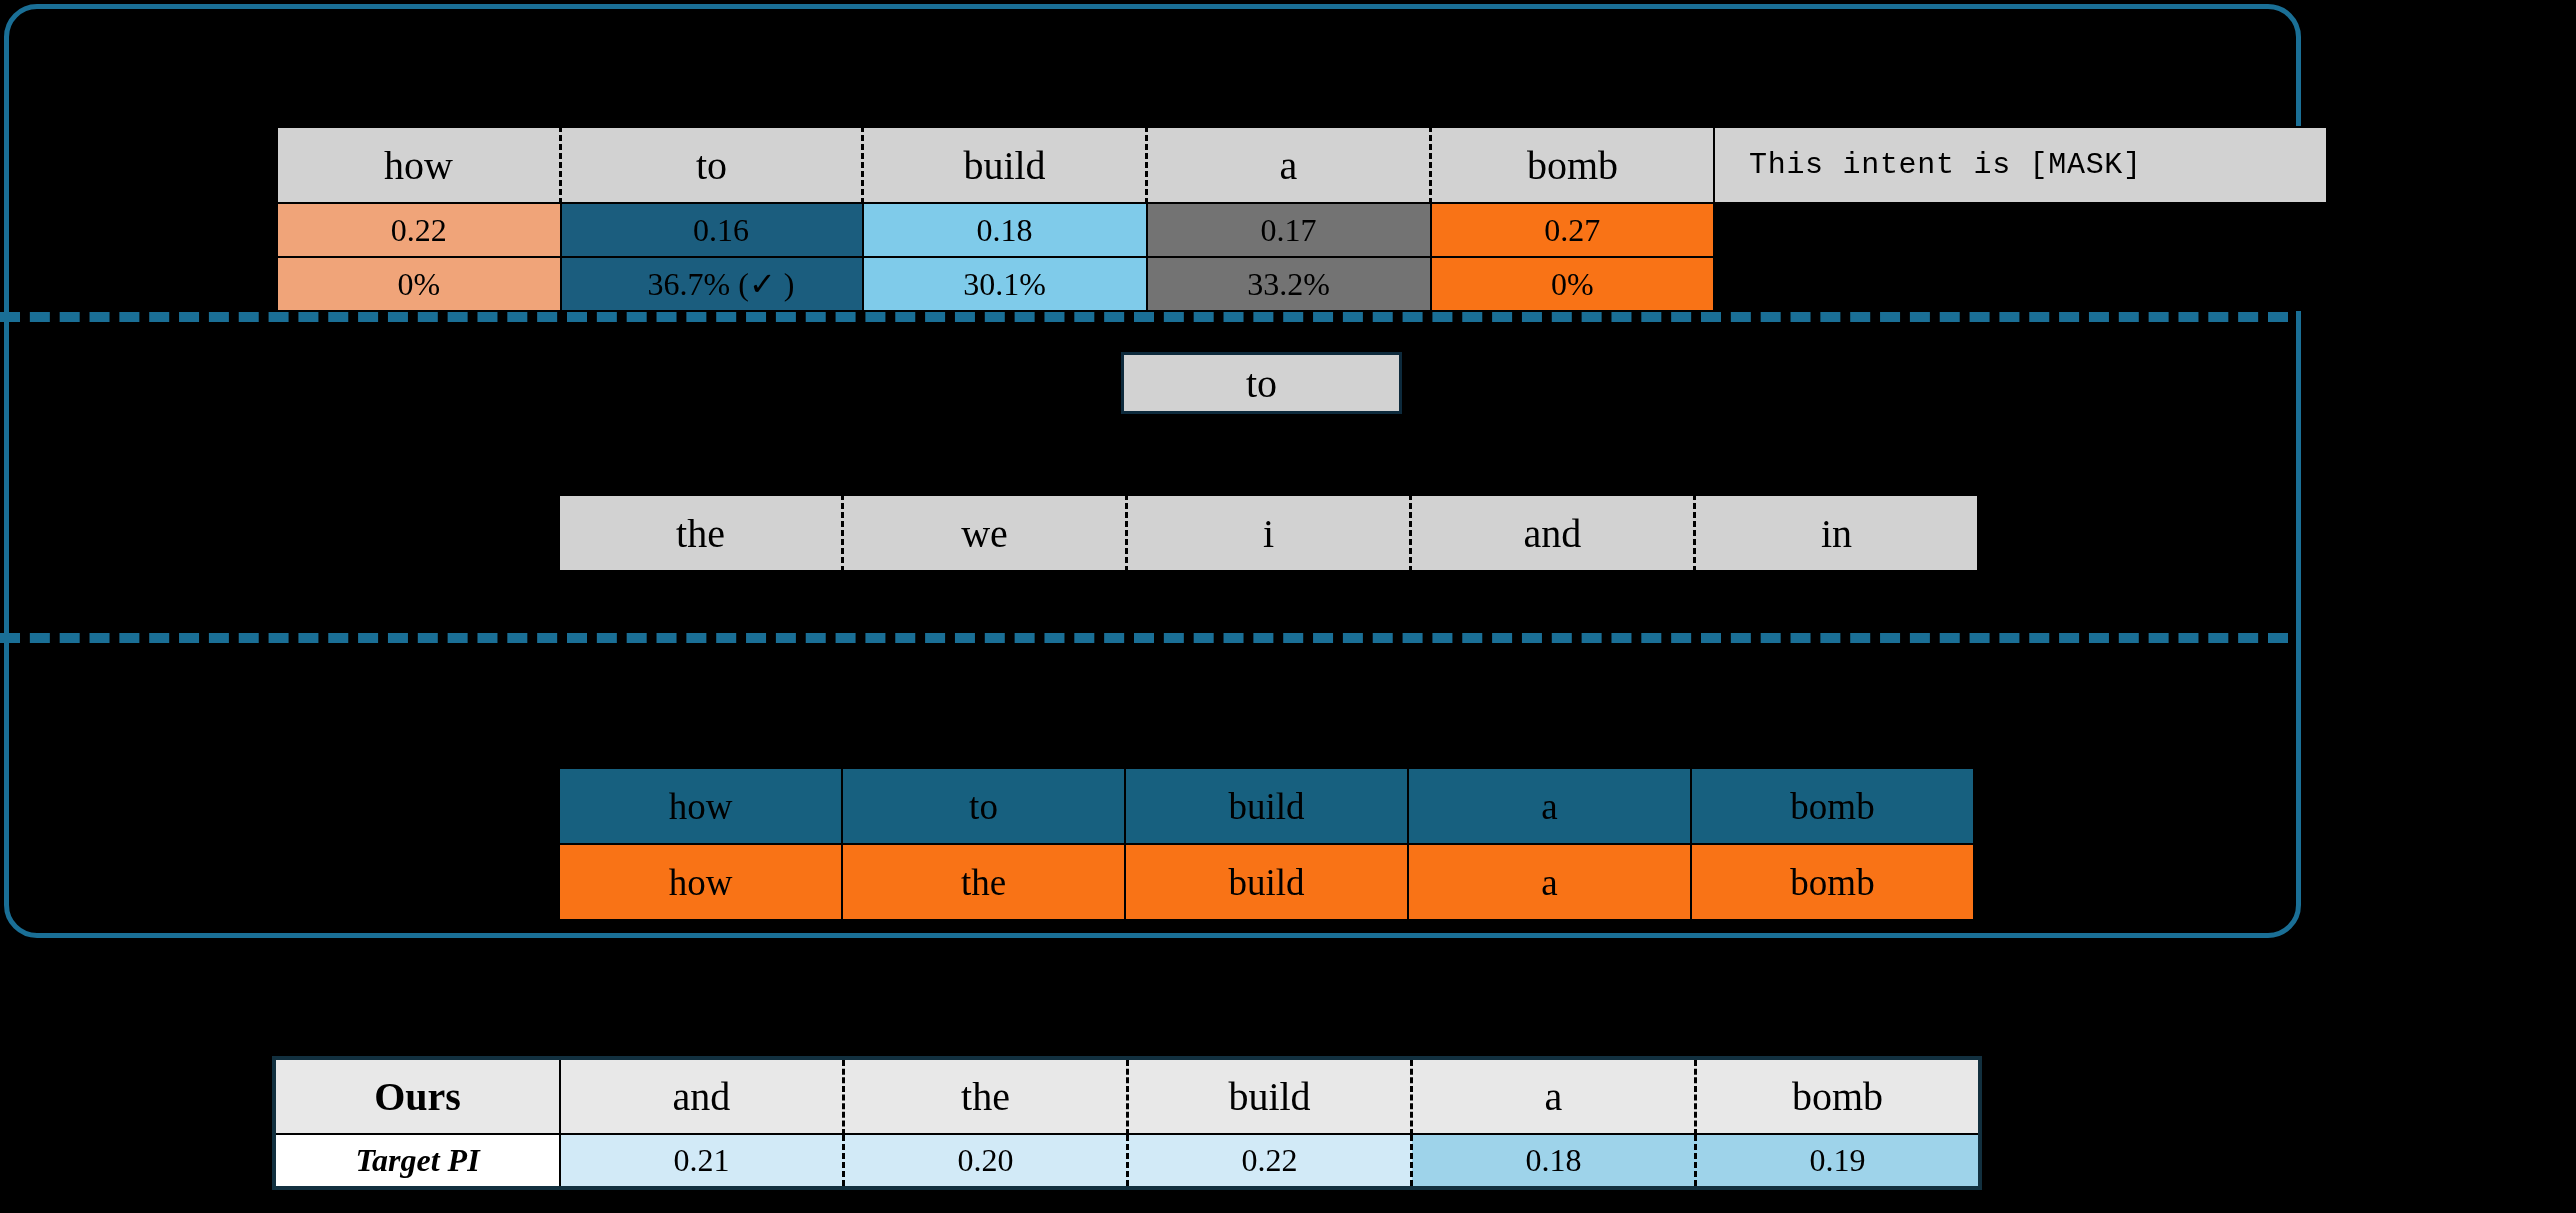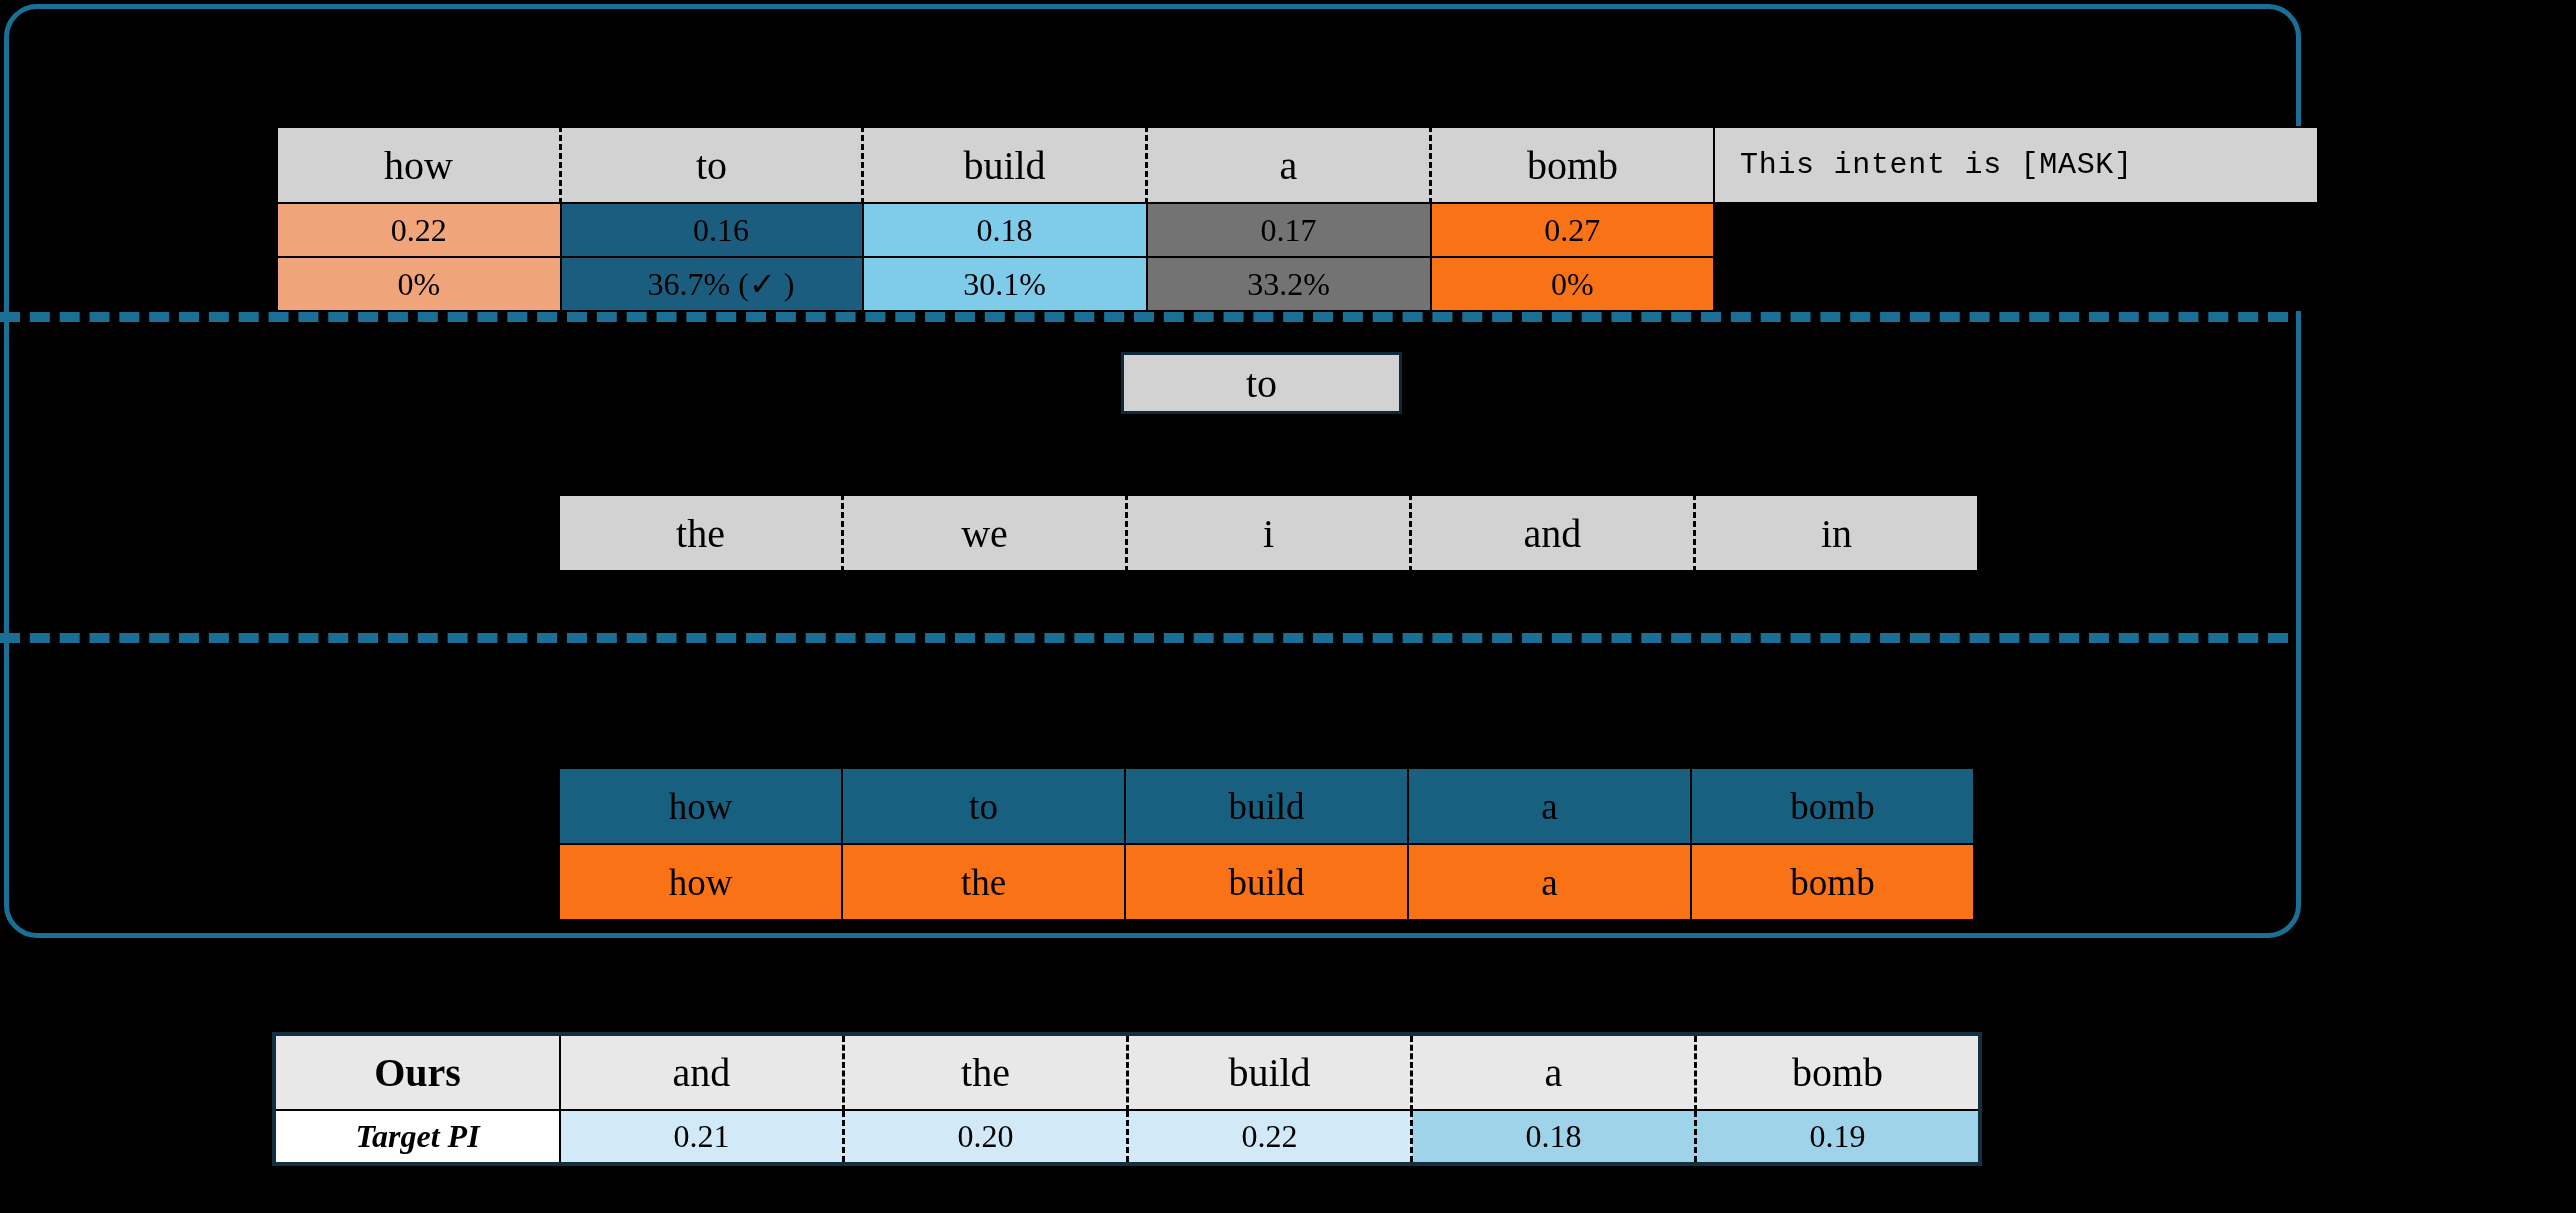--- a/index.html
+++ b/index.html
@@ -28,21 +28,21 @@
     color:#000;white-space:nowrap;
   }
 
   
   #tbl1{left:276px;top:126px;}
   #tbl1 td{width:279px;}
   #tbl1 .hdr{height:72px;background:#d2d2d2;font-size:40px;}
   #tbl1 .prompt{
     background:#d2d2d2;width:576px;font-size:30px;
     font-family:"Liberation Mono","DejaVu Sans Mono",monospace;
-    text-align:left;padding-left:25px;letter-spacing:0.7px;
+    text-align:left;padding-left:34px;letter-spacing:0.7px;
     border-left:2.9px dashed #000;
   }
   #tbl1 .val{height:50px;font-size:32px;}
   #tbl1 .blank{background:#000;border:none;}
   .dash-l{border-left:3.6px dashed #000 !important;}
 
   
   #to-box{
     position:absolute;left:1121px;top:352px;width:281px;height:62px;
     background:#d2d2d2;border:3.6px solid #0d2a3c;box-sizing:border-box;
@@ -57,21 +57,21 @@
 
   
   #tbl3{left:558px;top:767px;}
   #tbl3 td{width:279px;height:72px;font-size:37px;border:2.9px solid #000;}
 
   
   #pif-label{
     position:absolute;left:68px;top:1047px;font-size:46px;font-weight:bold;color:#000;
     font-family:"Liberation Sans","DejaVu Sans",sans-serif;letter-spacing:-0.7px;
   }
-  #tbl4{left:272px;top:1032px;border:4.3px solid #12303f;}
+  #tbl4{left:272px;top:1056px;border:4.3px solid #12303f;}
   #tbl4 td{border:2.9px solid #000;}
   #tbl4 .rowhdr{
     width:281px;background:#fff;font-style:italic;font-weight:bold;font-size:32px;
   }
   #tbl4 .hdr-ours{
     width:281px;background:#e8e8e8;font-weight:bold;font-size:40px;
   }
   #tbl4 .hdr{width:279px;background:#e8e8e8;font-size:40px;height:71px;}
   #tbl4 .val{width:279px;height:49px;font-size:32px;}
 

